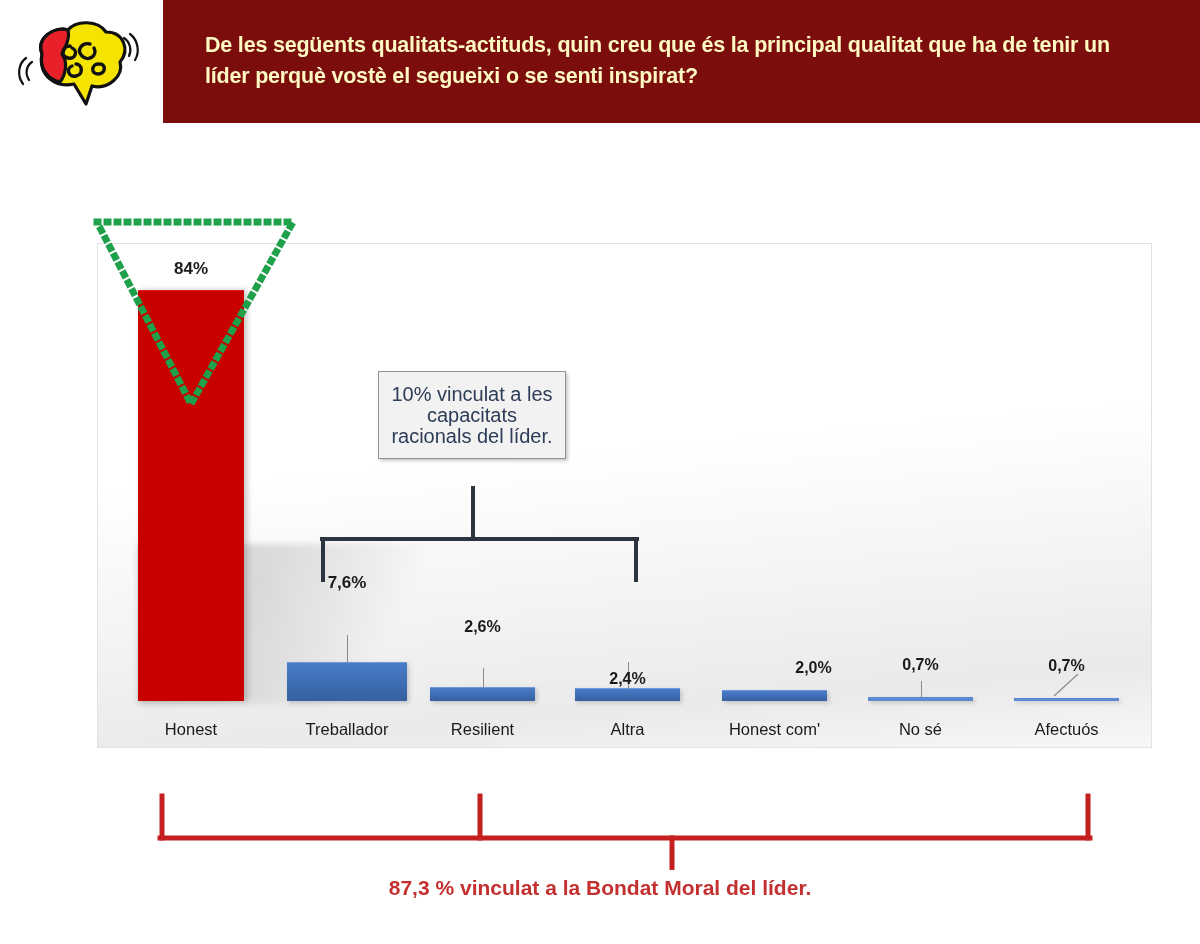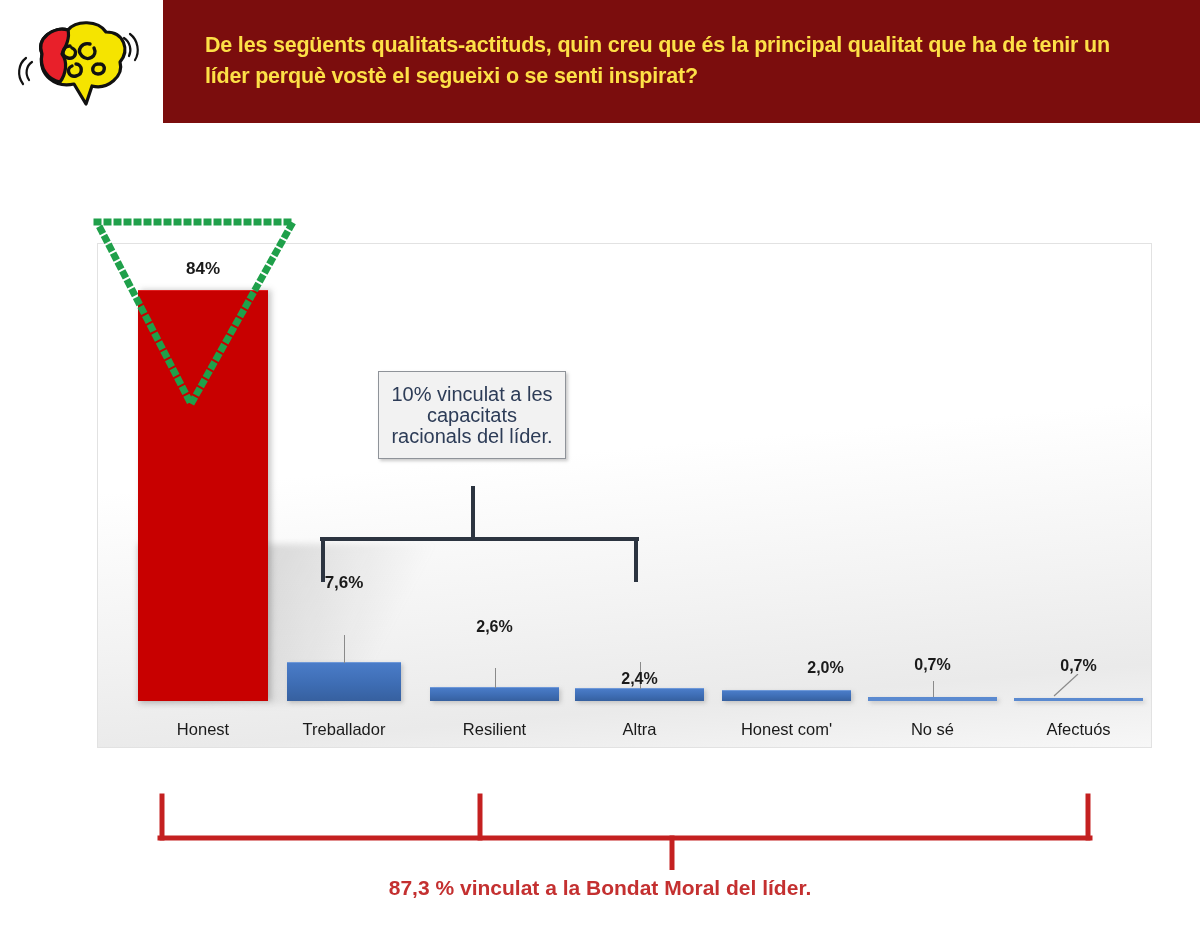--- a/index.html
+++ b/index.html
@@ -23,21 +23,21 @@
     width: 1037px;
     height: 123px;
     background: #7B0D0D;
     box-sizing: border-box;
   }
   #header-title {
     position: absolute;
     left: 42px;
     top: 30px;
     width: 920px;
-    color: #fde047;
+    color: #fef9c3;
     font-size: 21.5px;
     font-weight: bold;
     line-height: 31px;
     letter-spacing: -0.2px;
   }
 
   
   #logo {
     position: absolute;
     left: 12px;
@@ -68,21 +68,20 @@
     background: linear-gradient(118deg, rgba(130,130,130,0.38) 0%, rgba(150,150,150,0.30) 35%, rgba(255,255,255,0) 72%);
     filter: blur(3px);
     pointer-events: none;
   }
 
   
   .bar-slot {
     position: absolute;
     bottom: 46px;
     text-align: center;
-    padding-left: 24px;
   }
   .bar {
     position: absolute;
     bottom: 0;
     left: 0;
     width: 100%;
   }
   .bar.red {
     background: #C80000;
     border-top: 1px solid #E02020;
@@ -210,21 +209,21 @@
 
 <div id="plot-area">
   <div id="bar-shadow"></div>
 
   <div class="bar-slot" style="left:40px; width:106px; height:410px;">
     <div class="bar red" style="height:410px;"></div>
     <div class="bar-value" style="top:-32px;">84%</div>
     <div class="cat-label">Honest</div>
   </div>
 
-  <div class="bar-slot" style="left:189px; width:90px; height:38px;">
+  <div class="bar-slot" style="left:189px; width:120px; height:38px;">
     <div class="bar blue" style="height:38px;"></div>
     <div class="leader" style="bottom:38px; height:28px;"></div>
     <div class="bar-value" style="top:-90px;">7,6%</div>
     <div class="cat-label">Treballador</div>
   </div>
 
   <div class="bar-slot" style="left:332px; width:105px; height:27px;">
     <div class="bar blue" style="height:13px;"></div>
     <div class="leader" style="bottom:13px; height:20px;"></div>
     <div class="bar-value small" style="top:-56px;">2,6%</div>

